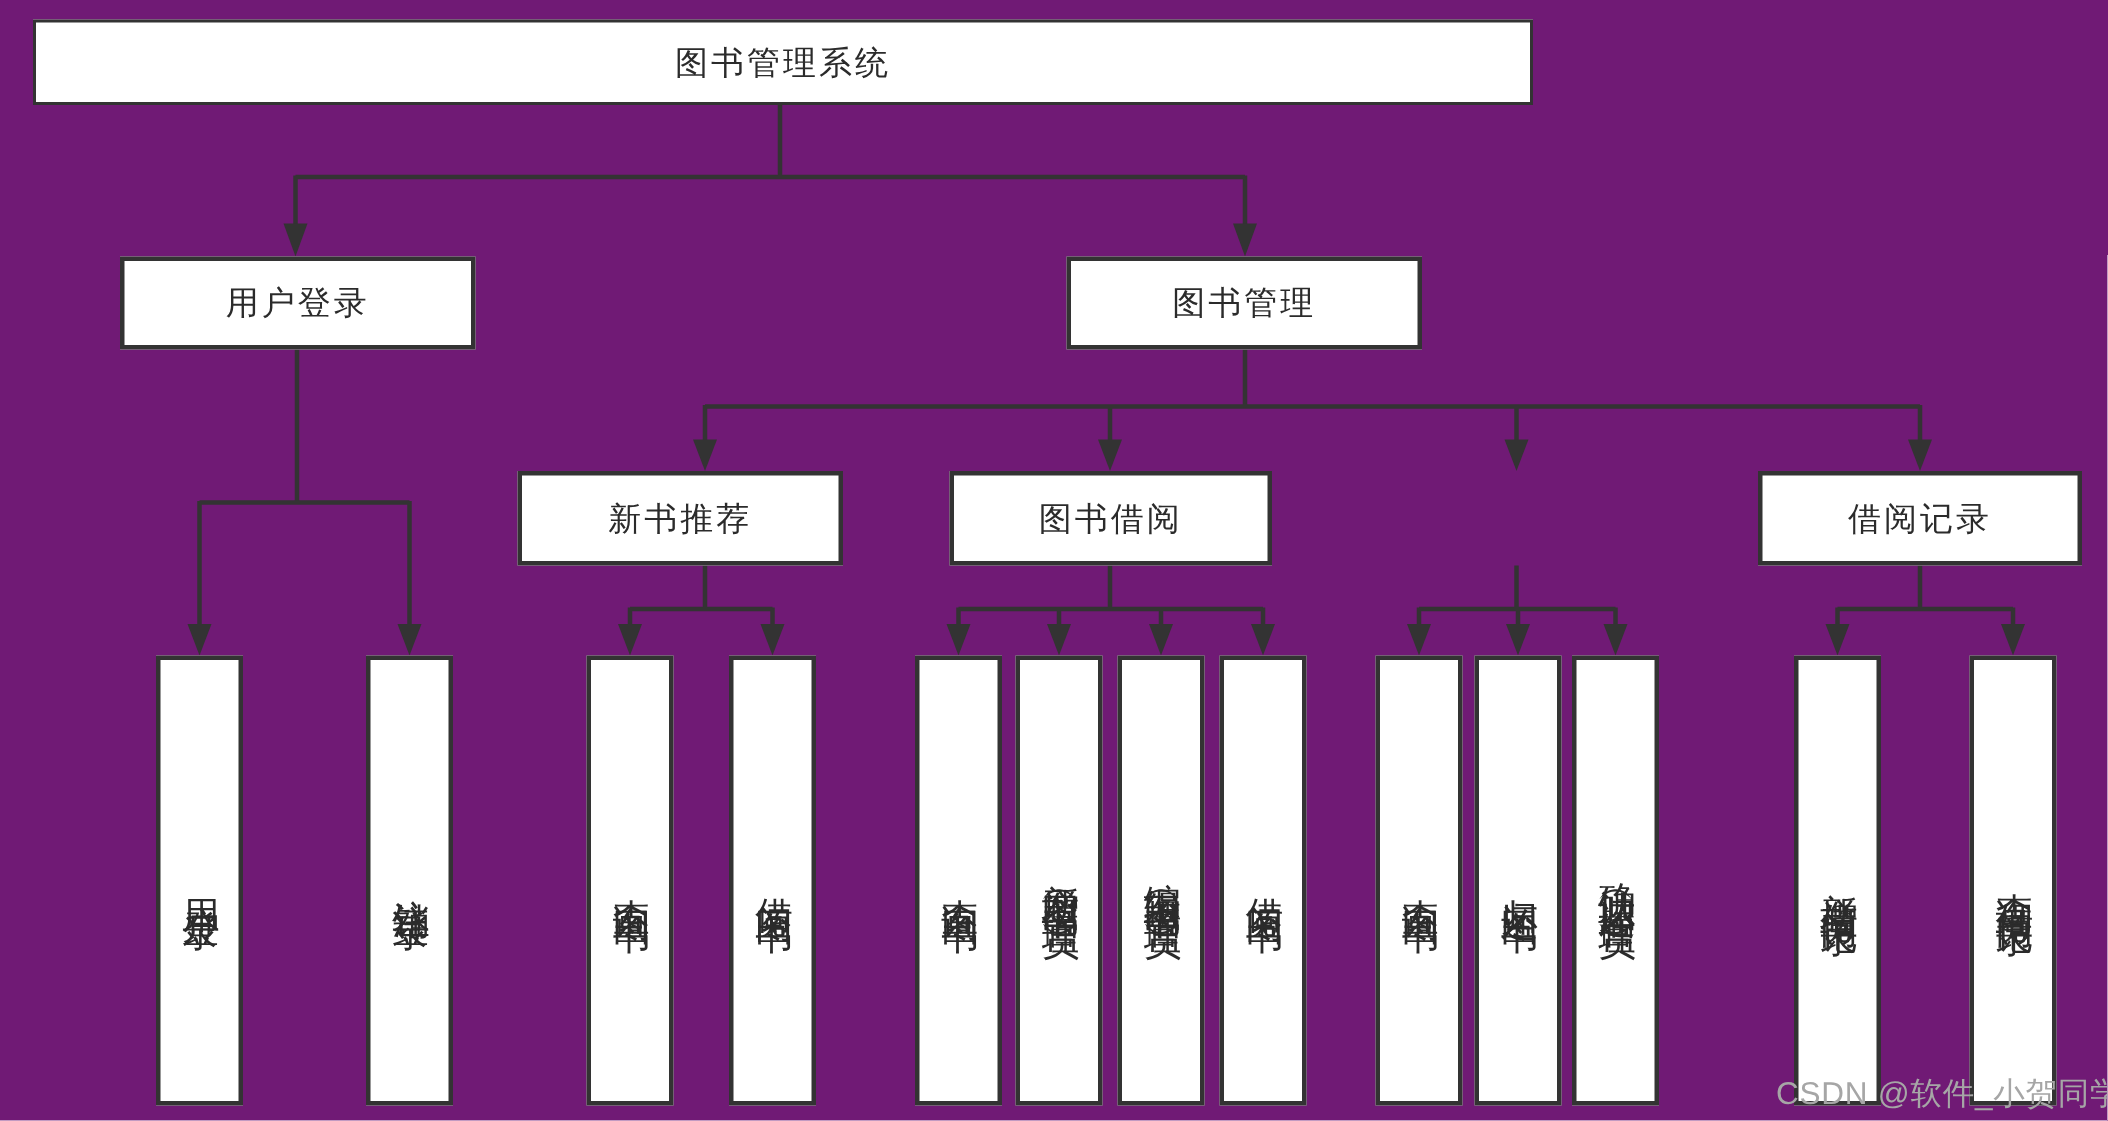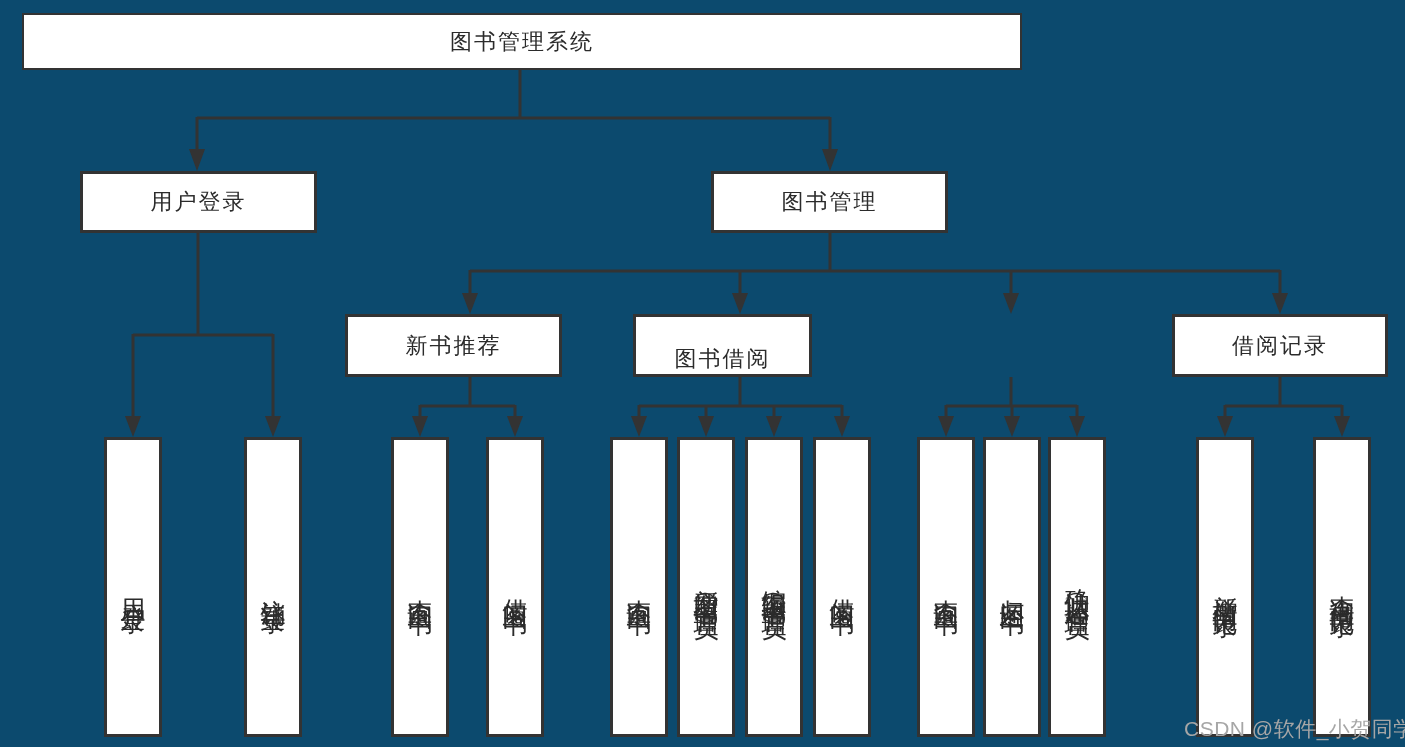--- a/index.html
+++ b/index.html
@@ -5,21 +5,21 @@
   html, body {
     margin: 0;
     padding: 0;
     background: #ffffff;
     font-family: "Liberation Sans", "DejaVu Sans", sans-serif;
   }
   .canvas {
     position: relative;
     width: 1405px;
     height: 747px;
-    background: #0c4a6e;
+    background: #701a75;
     overflow: hidden;
   }
   .connectors {
     position: absolute;
     left: 0;
     top: 0;
     z-index: 1;
   }
   .node {
     position: absolute;
@@ -113,21 +113,21 @@
   <div class="node h" style="left:80px; top:171px; width:237px; height:62px;">
     <span>用户登录</span>
   </div>
   <div class="node h" style="left:711px; top:171px; width:237px; height:62px;font-family:Liberation Serif, serif;">
     <span>图书管理</span>
   </div>
 
   <div class="node h" style="left:345px; top:314px; width:217px; height:63px;">
     <span>新书推荐</span>
   </div>
-  <div class="node h" style="left:633px; top:314px; width:179px; height:63px;align-items:flex-end;">
+  <div class="node h" style="left:633px; top:314px; width:215px; height:63px;">
     <span>图书借阅</span>
   </div>
   <div class="node h" style="left:1172px; top:314px; width:216px; height:63px;text-align:center;">
     <span>借阅记录</span>
   </div>
 
   <div class="node v" style="left:104px; top:437px; width:58px; height:300px;">
     <span>用户登录</span>
   </div>
   <div class="node v" style="left:244px; top:437px; width:58px; height:300px;">

